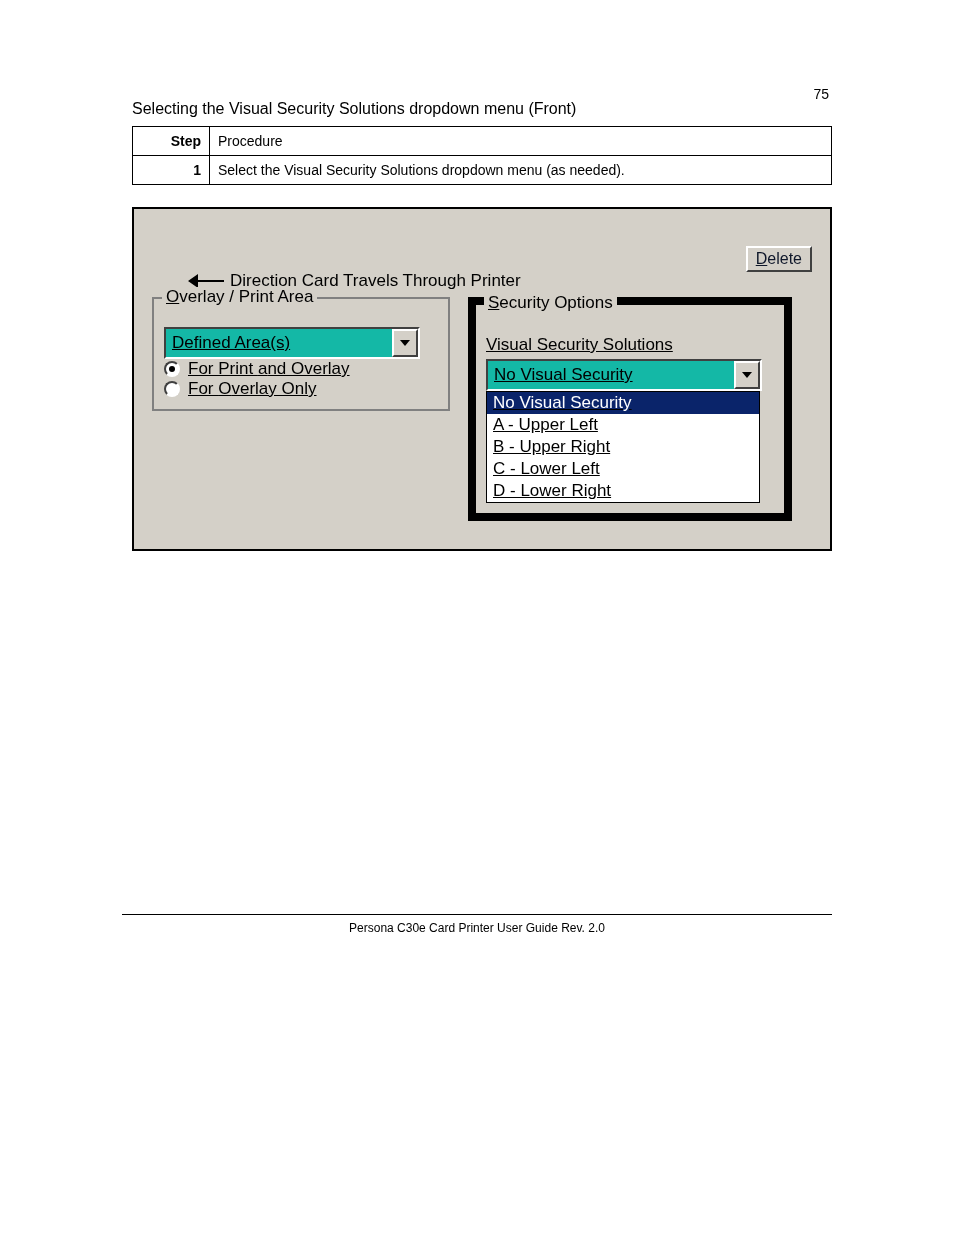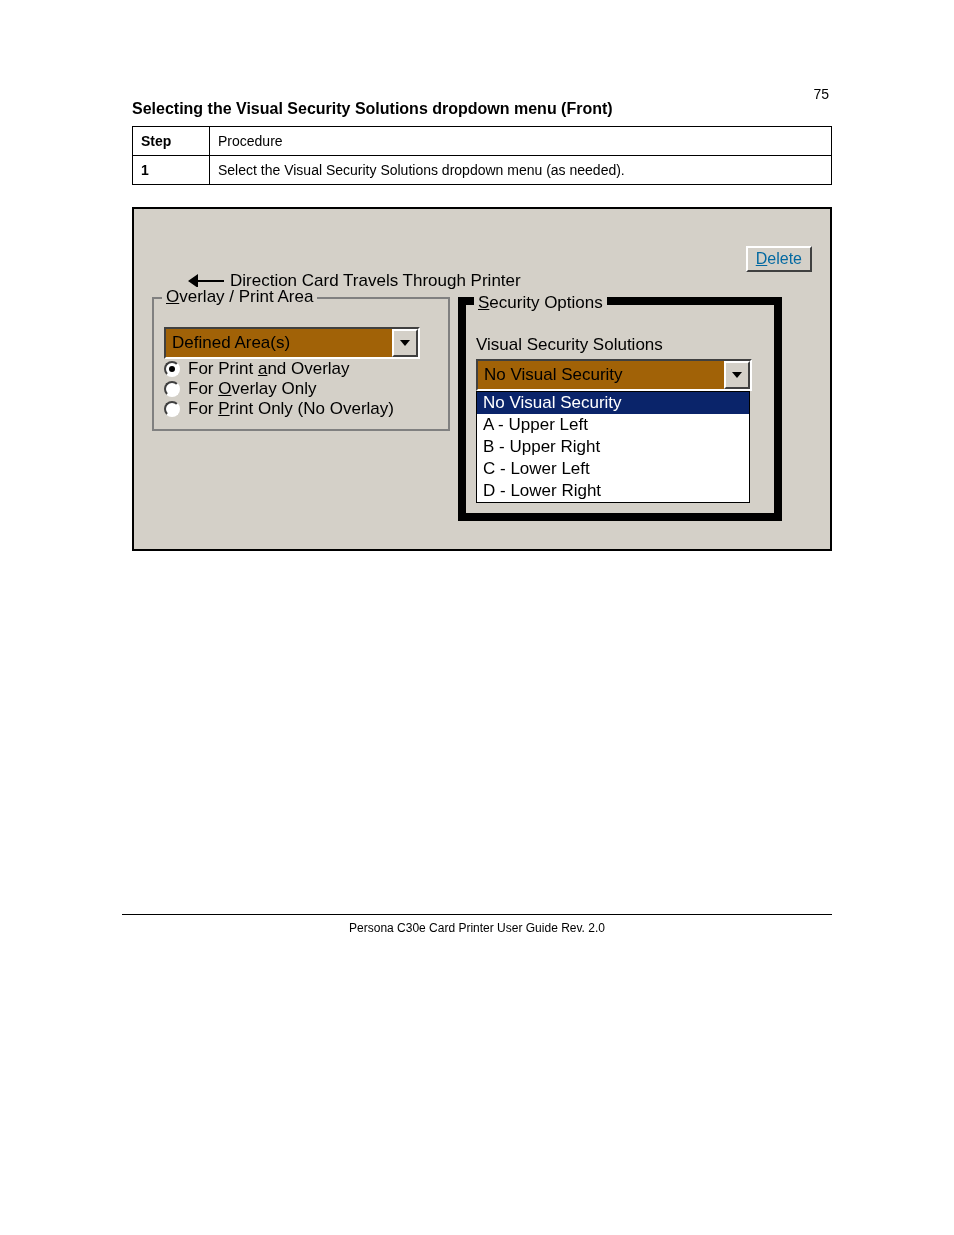--- a/index.html
+++ b/index.html
@@ -1,40 +1,40 @@
 <!DOCTYPE html>
 <html><head>
 <meta charset="utf-8">
 <style>
   html,body{margin:0;padding:0;background:#fff;font-family:"Times New Roman",serif;color:#000;}
   .page{width:954px;height:1005px;position:relative;box-sizing:border-box;padding:60px 40px 28px 40px;}
   
   .pagenum{position:absolute;top:86px;right:125px;font-family:Arial,Helvetica,sans-serif;font-size:14px;color:#000;}
   
-  .heading{margin:40px 0 8px 92px;font-family:Arial,Helvetica,sans-serif;font-weight:bold;font-size:16px;color:#000;}
+  .heading{margin:40px 0 8px 92px;font-family:Arial,Helvetica,sans-serif;font-weight:normal;font-size:16px;color:#000;}
   
   .rowtable{margin-left:92px;border-collapse:collapse;width:700px;}
   .rowtable td{border:1px solid #000;font-family:Arial,Helvetica,sans-serif;font-size:14px;padding:6px 8px;vertical-align:top;}
-  .rowtable td.col1{width:60px;font-weight:bold;text-align:left;}
+  .rowtable td.col1{width:60px;font-weight:bold;text-align:right;}
   
   .shot{margin:22px 0 0 92px;width:700px;background:#d4d0c8;border:2px solid #000;position:relative;font-family:Tahoma,Arial,sans-serif;font-size:17px;color:#000;box-sizing:border-box;padding:18px 0 28px 0;}
   .arrow-row{display:flex;align-items:center;justify-content:space-between;padding:0 18px 6px 54px;}
   .arrow-label{display:flex;align-items:center;gap:6px;margin-top:44px;}
   .arrow-svg{width:36px;height:20px;}
-  .delete-btn{background:#d4d0c8;border-top:2px solid #fff;border-left:2px solid #fff;border-right:2px solid #404040;border-bottom:2px solid #404040;padding:2px 8px;font-family:Tahoma,Arial,sans-serif;font-size:16px;color:#0369a1;}
+  .delete-btn{background:#d4d0c8;border-top:2px solid #fff;border-left:2px solid #fff;border-right:2px solid #404040;border-bottom:2px solid #404040;padding:2px 8px;font-family:Tahoma,Arial,sans-serif;font-size:16px;color:#0f172a;}
   .delete-btn .u{text-decoration:underline;}
-  .groups{display:flex;gap:2px;padding:0 18px 0 18px;align-items:flex-start;}
+  .groups{display:flex;gap:12px;padding:0 18px 0 18px;align-items:flex-start;text-decoration:underline;}
   
   .group{position:relative;border:2px solid #808080;box-sizing:border-box;padding:28px 10px 10px 10px;}
   .group .legend{position:absolute;top:-12px;left:8px;background:#d4d0c8;padding:0 4px;font-size:17px;}
   .group .legend .u{text-decoration:underline;}
   .group-left{width:298px;}
   .group-right{width:324px;border:8px solid #000;margin-left:6px;}
   
-  .combo{display:flex;align-items:stretch;border-top:2px solid #404040;border-left:2px solid #404040;border-right:2px solid #fff;border-bottom:2px solid #fff;background:#a16207;height:28px;width:252px;}
+  .combo{display:flex;align-items:stretch;border-top:2px solid #404040;border-left:2px solid #404040;border-right:2px solid #fff;border-bottom:2px solid #fff;background:#14b8a6;height:28px;width:252px;}
   .combo .txt{flex:1 1 auto;padding:2px 6px;line-height:24px;font-size:17px;white-space:nowrap;overflow:hidden;}
   .combo .btn{width:22px;background:#d4d0c8;border-top:2px solid #fff;border-left:2px solid #fff;border-right:2px solid #404040;border-bottom:2px solid #404040;display:flex;align-items:center;justify-content:center;}
   .combo .btn svg{width:10px;height:6px;}
   .radio-row{display:flex;align-items:center;gap:8px;font-size:17px;}
   .radio{width:16px;height:16px;border:2px solid #404040;border-right-color:#fff;border-bottom-color:#fff;border-radius:50%;background:#fff;display:flex;align-items:center;justify-content:center;box-sizing:border-box;}
   .radio .dot{width:6px;height:6px;border-radius:50%;background:#000;}
   .sub-label{margin:2px 0 4px 0;font-size:17px;}
   
   .listbox{margin-top:0;border:1px solid #000;background:#fff;width:272px;}
   .listbox .item{padding:1px 6px;font-size:17px;}
@@ -98,24 +98,20 @@
             <div class="radio-row">
               <div class="radio">
                 <div class="dot"></div>
               </div>
               <span>For Print <span class="u">a</span>nd Overlay</span>
             </div>
             <div class="radio-row">
               <div class="radio"></div>
               <span>For <span class="u">O</span>verlay Only</span>
             </div>
-            <div class="radio-row">
-              <div class="radio"></div>
-              <span>For <span class="u">P</span>rint Only (No Overlay)</span>
-            </div>
           </div>
       </div>
 
       <div class="group group-right">
         <div class="legend">
           <span class="u">S</span><span id="seclegrest">ecurity Options</span>
         </div>
         <div class="sub-label">Visual Security Solutions</div>
         <div class="combo" style="width:272px;">
           <div class="txt">No Visual Security</div>

